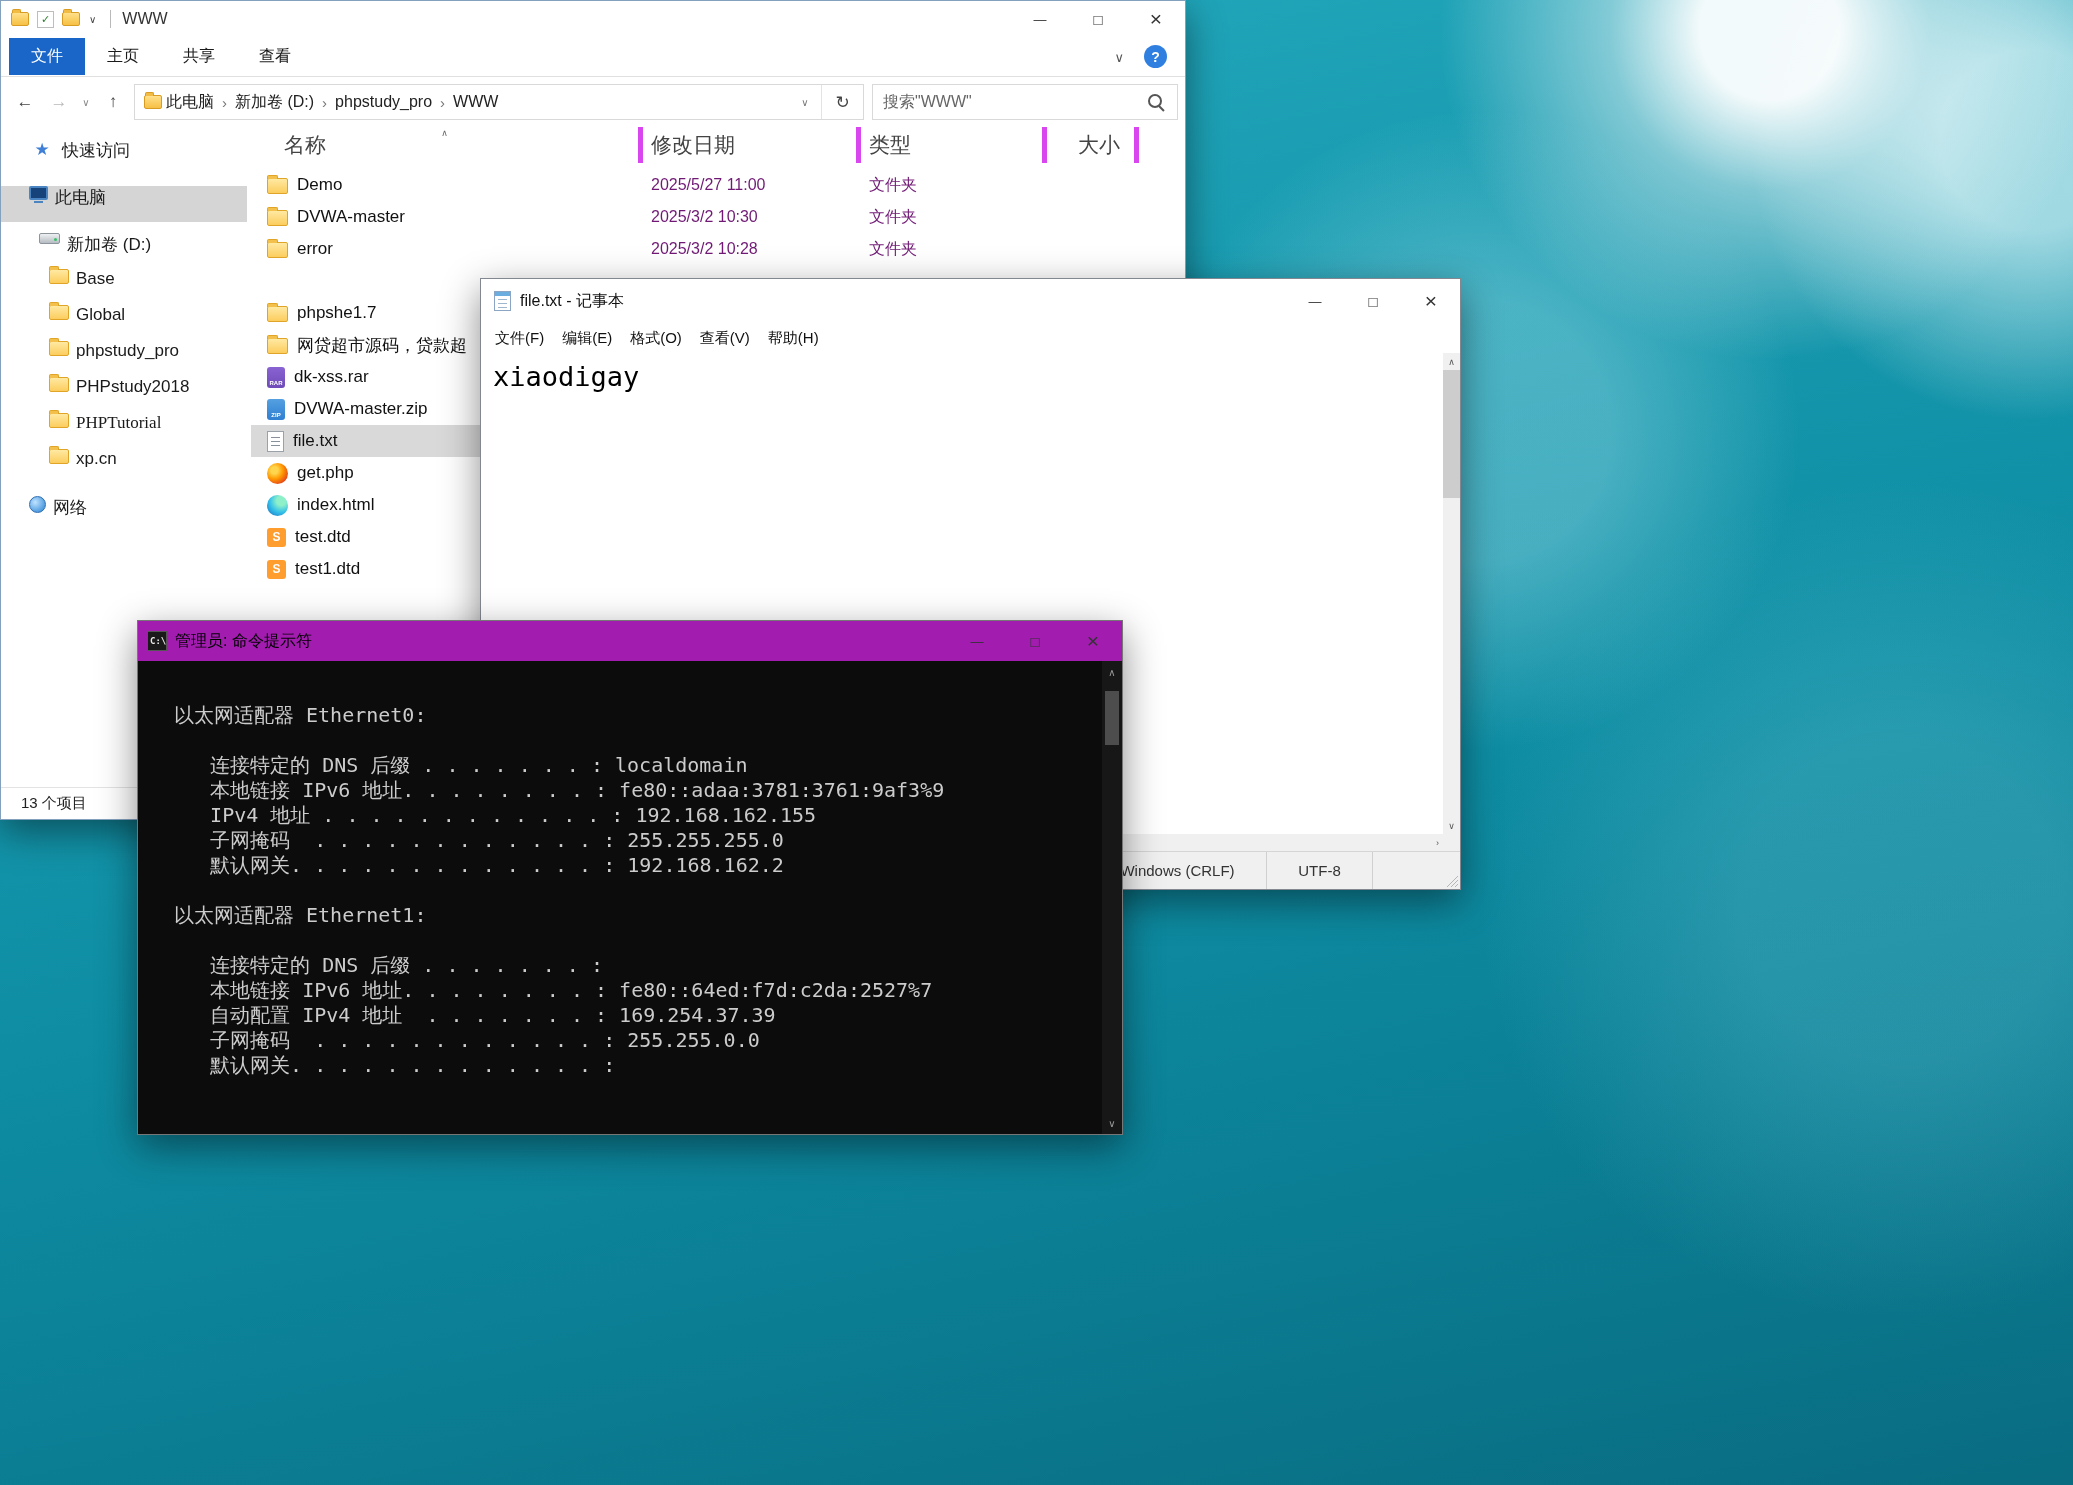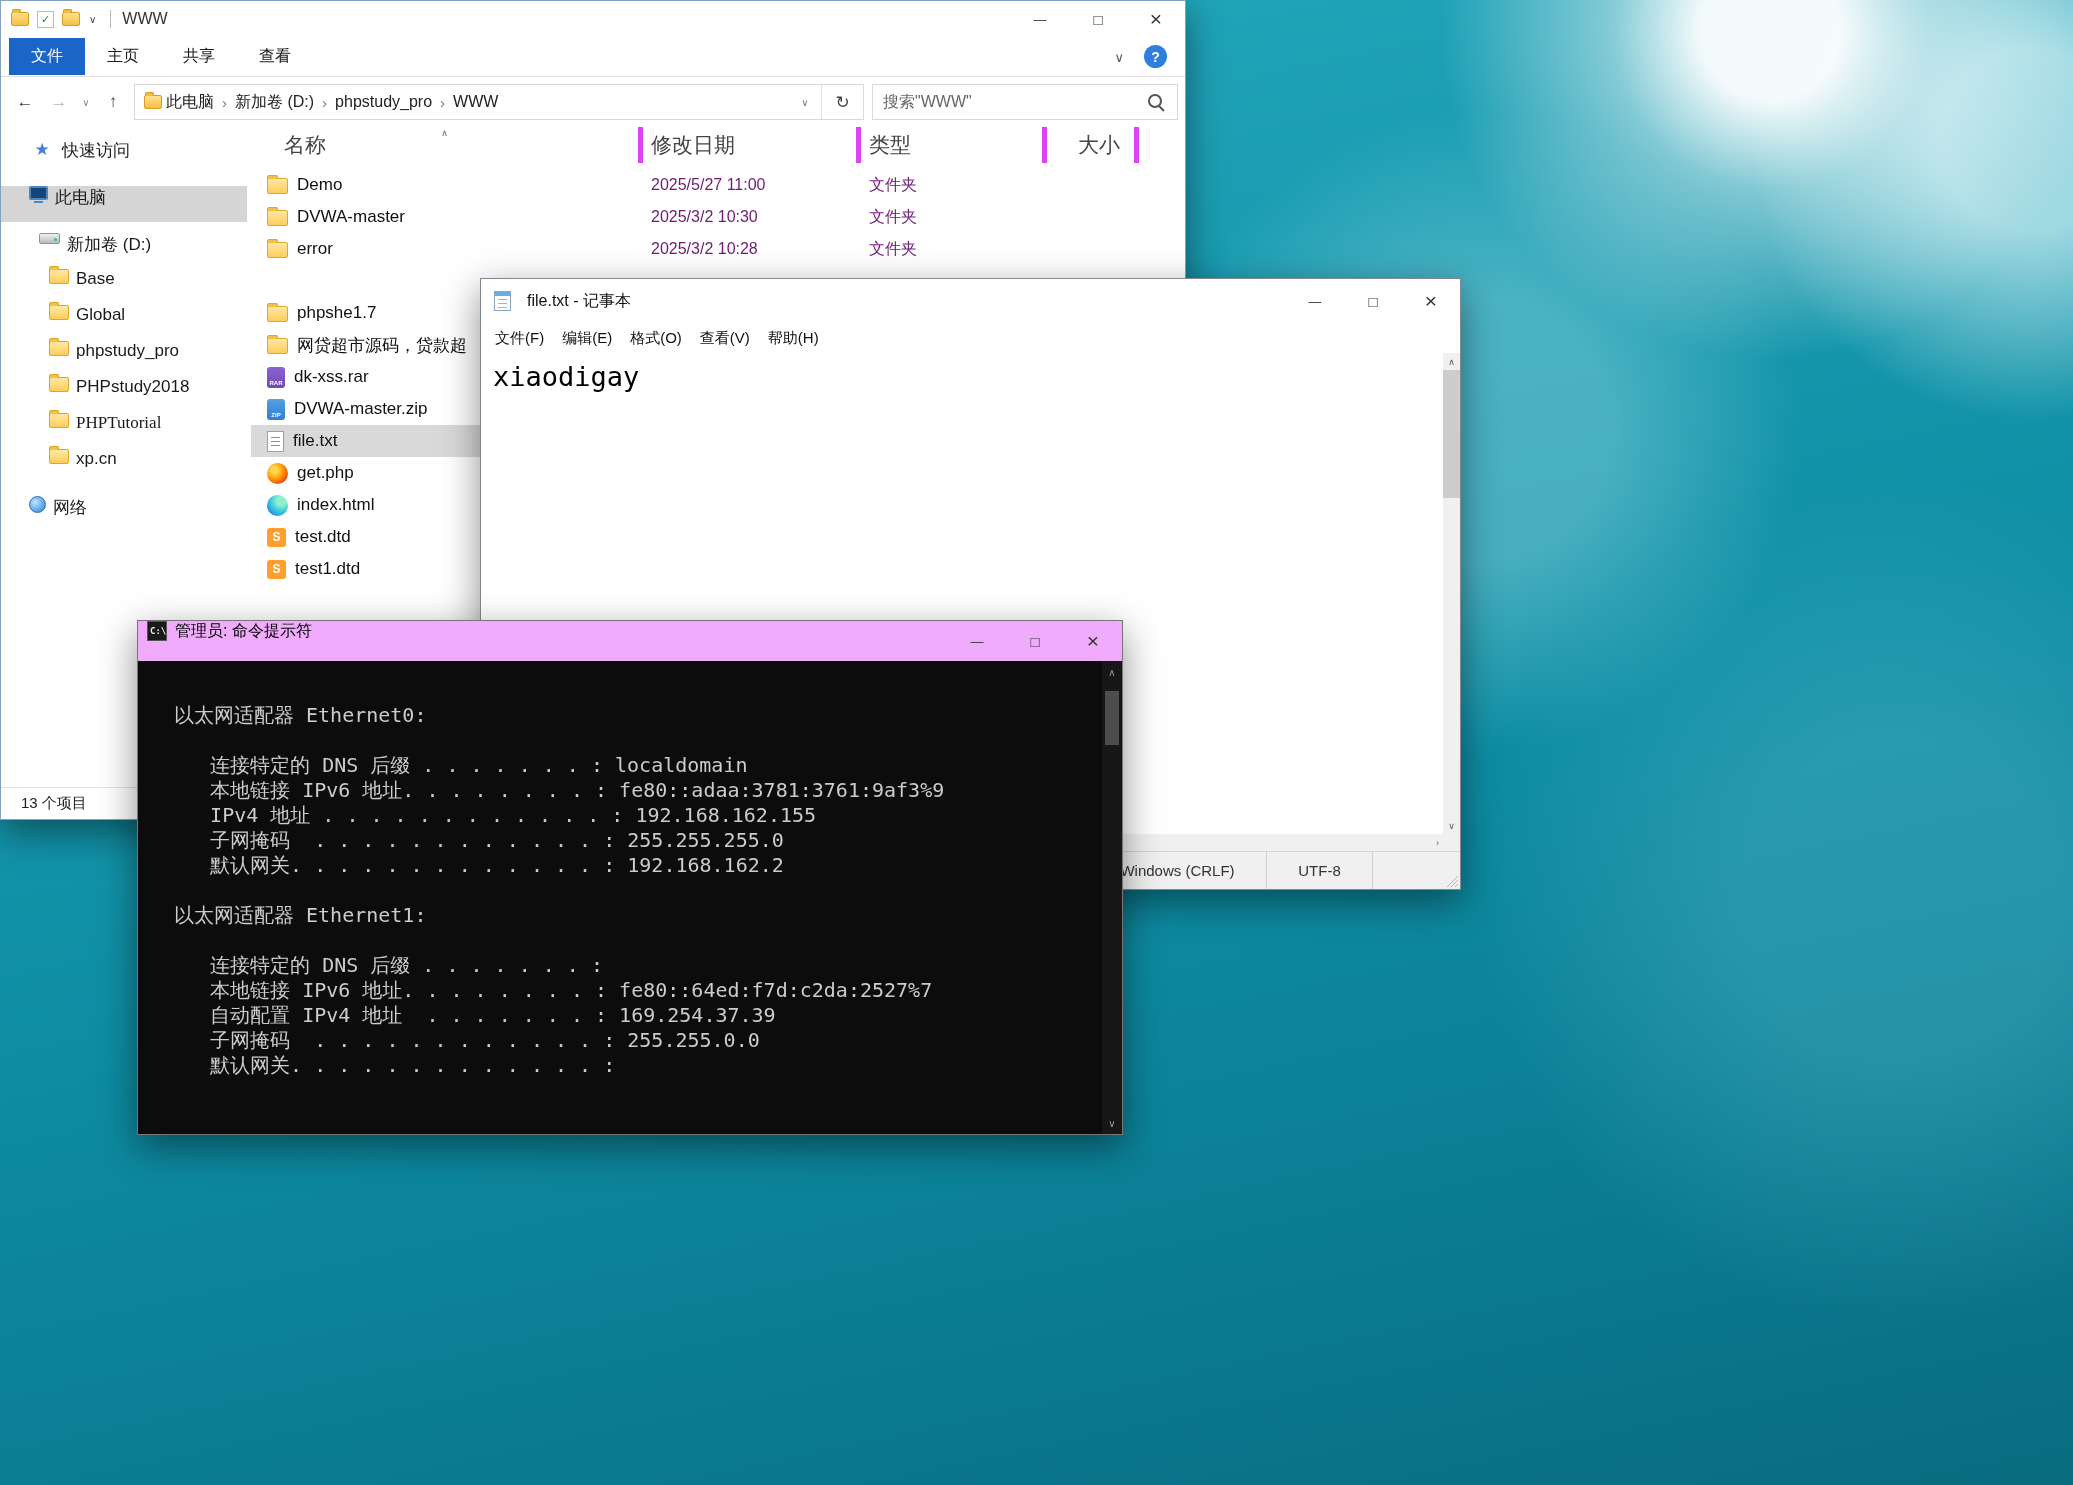--- a/index.html
+++ b/index.html
@@ -117,21 +117,21 @@
   .frow.selected{background:#d9d9d9}
   .cell{display:flex;align-items:center}
   .frow .c-name{padding-left:16px}
   .fname{font-size:17px;color:#111;white-space:nowrap}
   .fmeta{font-size:16px;color:#701a75;white-space:nowrap}
   .ex-status{height:32px;border-top:1px solid #e3e3e3;display:flex;align-items:center;padding-left:20px;font-size:15px;color:#222;flex:none}
 
   
   .notepad{left:480px;top:278px;width:981px;height:612px;z-index:20;border:1px solid #828790;display:flex;flex-direction:column}
   .np-titlebar{height:44px;display:flex;align-items:center;padding-left:13px;flex:none}
-  .np-title{font-size:16px;color:#111;margin-left:16px;white-space:nowrap}
+  .np-title{font-size:16px;color:#111;margin-left:9px;white-space:nowrap}
   .np-menubar{height:30px;display:flex;align-items:center;padding-left:5px;flex:none}
   .np-menu{font-size:15px;color:#111;padding:0 9px;cursor:default;white-space:nowrap}
   .np-main{flex:1;display:flex;min-height:0}
   .np-text{flex:1;padding:8px 12px;font-family:"DejaVu Sans Mono",monospace;font-size:27px;color:#000;overflow:hidden}
   .np-vscroll{width:17px;background:#f0f0f0;display:flex;flex-direction:column;align-items:center;flex:none}
   .np-varrow{height:17px;width:100%;display:flex;align-items:center;justify-content:center;font-size:9px;color:#555}
   .np-vthumb{width:100%;height:128px;background:#cdcdcd}
   .np-vtrack{flex:1;width:100%}
   .np-hrow{height:17px;display:flex;flex:none}
   .np-hscroll{flex:1;background:#f0f0f0;display:flex;align-items:center;justify-content:space-between;padding:0 4px;font-size:9px;color:#555}
@@ -140,21 +140,21 @@
   .np-cellspacer{flex:1}
   .np-cell{display:flex;align-items:center;justify-content:center;border-left:1px solid #d0d0d0;padding:0 12px;white-space:nowrap}
   .np-cell.crlf{width:178px}
   .np-cell.enc{width:106px}
   .np-cell.gripcell{width:88px;position:relative}
   .np-grip{position:absolute;right:2px;bottom:2px;width:13px;height:13px;
     background:linear-gradient(135deg,transparent 0 55%,#b5b5b5 55% 61%,transparent 61% 70%,#b5b5b5 70% 76%,transparent 76% 85%,#b5b5b5 85% 91%,transparent 91%)}
 
   
   .cmd{left:137px;top:620px;width:986px;height:515px;z-index:30;border:1px solid #767676;display:flex;flex-direction:column;background:#0c0c0c}
-  .cmd-titlebar{height:40px;background:#f0abfc;display:flex;padding-left:9px;flex:none}
+  .cmd-titlebar{height:40px;background:#a21caf;display:flex;align-items:center;padding-left:9px;flex:none}
   .cmd-title{font-size:16px;color:#000;margin-left:8px;white-space:nowrap}
   .cmd-main{flex:1;display:flex;min-height:0}
   .cmd-lines{flex:1;padding:42px 0 0 36px;overflow:hidden}
   .cmd-line{height:25px;font-family:"DejaVu Sans Mono",monospace;font-size:20px;line-height:25px;color:#ccc;white-space:pre}
   .cmd-scroll{width:20px;background:#171717;display:flex;flex-direction:column;flex:none}
   .cmd-sarrow{height:22px;display:flex;align-items:center;justify-content:center;color:#9a9a9a;font-size:10px}
   .cmd-strack{flex:1;position:relative}
   .cmd-sthumb{position:absolute;top:8px;left:3px;right:3px;height:54px;background:#4d4d4d}
 </style>
 </head>

